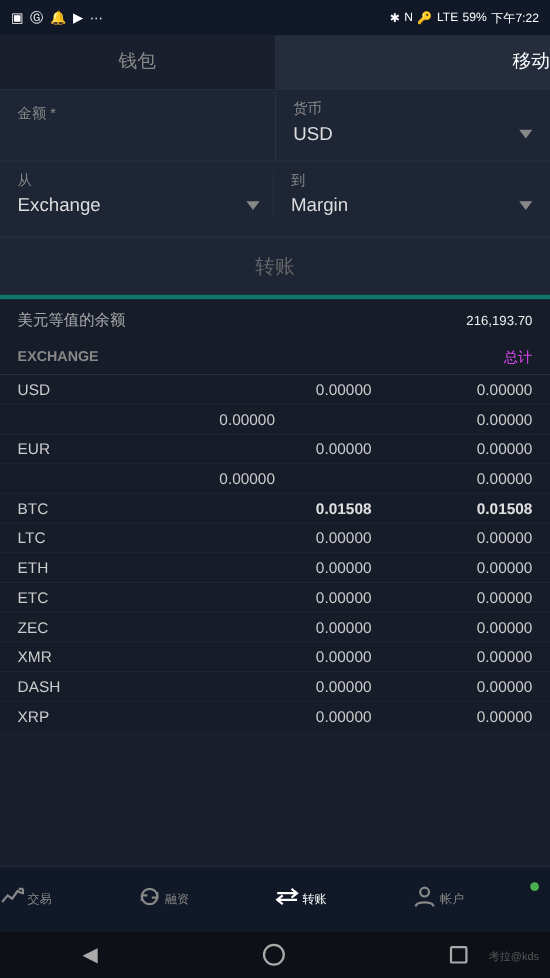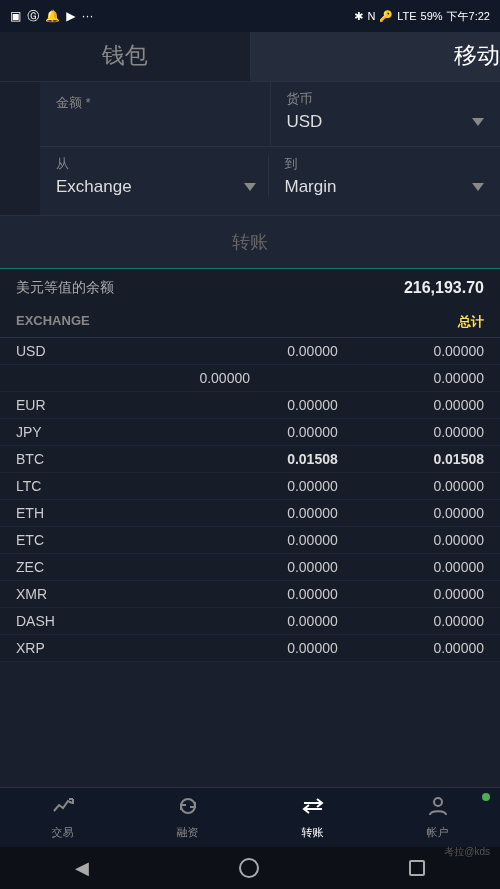--- a/index.html
+++ b/index.html
@@ -34,38 +34,37 @@
       width: 100%;
       height: 50px;
       background: #1a1f2e;
       border-bottom: 1px solid #2a3040;
     }
     .top-tab {
       flex: 1;
       display: flex;
       align-items: center;
       justify-content: center;
-      font-size: 23px;
+      font-size: 17px;
       color: #888;
       cursor: pointer;
       border-bottom: 3px solid transparent;
     }
     .top-tab.active {
       color: #fff;
       border-bottom: 3px solid transparent;
       background: #252d3d;
       justify-content: flex-end;
     }
     .top-tab:first-child { border-right: 1px solid #2a3040; }
 
     
     .form-section {
       background: #1e2535;
       padding: 0 0 10px 0;
-      margin-left: 40px;
     }
     .field-label {
       font-size: 13px;
       color: #888;
       margin-bottom: 4px;
     }
     .field-value {
       font-size: 16px;
       color: #ddd;
       border: none;
@@ -131,30 +130,30 @@
       cursor: pointer;
     }
 
     
     .balance-section {
       background: #171c29;
       padding: 10px 16px;
       display: flex;
       justify-content: space-between;
       align-items: center;
-      border-top: 1px solid #0f766e;
+      border-top: 4px solid #0f766e;
     }
     .balance-label {
       font-size: 14px;
       color: #aaa;
     }
     .balance-value {
-      font-size: 16px;
+      font-size: 12px;
       color: #eee;
-      font-weight: bold;
+      font-weight: normal;
     }
 
     
     .table-section {
       background: #171c29;
       flex: 1;
       overflow: hidden;
     }
     .table-header {
       display: flex;
@@ -163,23 +162,22 @@
     }
     .th-exchange {
       flex: 1.2;
       font-size: 13px;
       color: #888;
       font-weight: bold;
     }
     .th-total {
       flex: 1;
       font-size: 13px;
-      color: #fde047;
+      color: #d946ef;
       text-align: right;
-      font-weight: bold;
     }
     .th-available {
       flex: 1;
       font-size: 13px;
       color: #888;
       text-align: right;
       text-decoration: underline dotted;
     }
     .table-row {
       display: flex;
@@ -217,21 +215,21 @@
       width: 100%;
       height: 60px;
       background: #111827;
       display: flex;
       align-items: center;
       justify-content: space-around;
       border-top: 1px solid #2a3040;
     }
     .nav-item {
       display: flex;
-      flex-direction: column;
+      flex-direction: row;
       align-items: center;
       gap: 3px;
       cursor: pointer;
       flex: 1;
     }
     .nav-icon {
       font-size: 20px;
       color: #888;
     }
     .nav-icon.active {
@@ -393,21 +391,20 @@
       <div class="table-row">
         <div class="td-total">0.00000</div>
         <div class="td-available">0.00000</div>
       </div>
       <div class="table-row">
         <div class="td-coin">EUR</div>
         <div class="td-total">0.00000</div>
         <div class="td-available">0.00000</div>
       </div>
       <div class="table-row">
-        <div class="td-coin">JPY</div>
         <div class="td-total">0.00000</div>
         <div class="td-available">0.00000</div>
       </div>
       <div class="table-row">
         <div class="td-coin">BTC</div>
         <div class="td-total highlight">0.01508</div>
         <div class="td-available highlight">0.01508</div>
       </div>
       <div class="table-row">
         <div class="td-coin">LTC</div>
@@ -489,14 +486,14 @@
       </svg>
     </div>
     <span class="nav-label">帐户</span>
   </div>
 </div>
 
 <div class="system-nav">
   <span class="sys-btn">◀</span>
   <div class="sys-home"></div>
   <div class="sys-square"></div>
-  <span style="font-size:10px;color:#555;position:absolute;right:10px;bottom:30px;">考拉@kds</span>
+  <span style="font-size:10px;color:#555;position:absolute;right:10px;bottom:12px;">考拉@kds</span>
 </div>
 
 </body></html>

